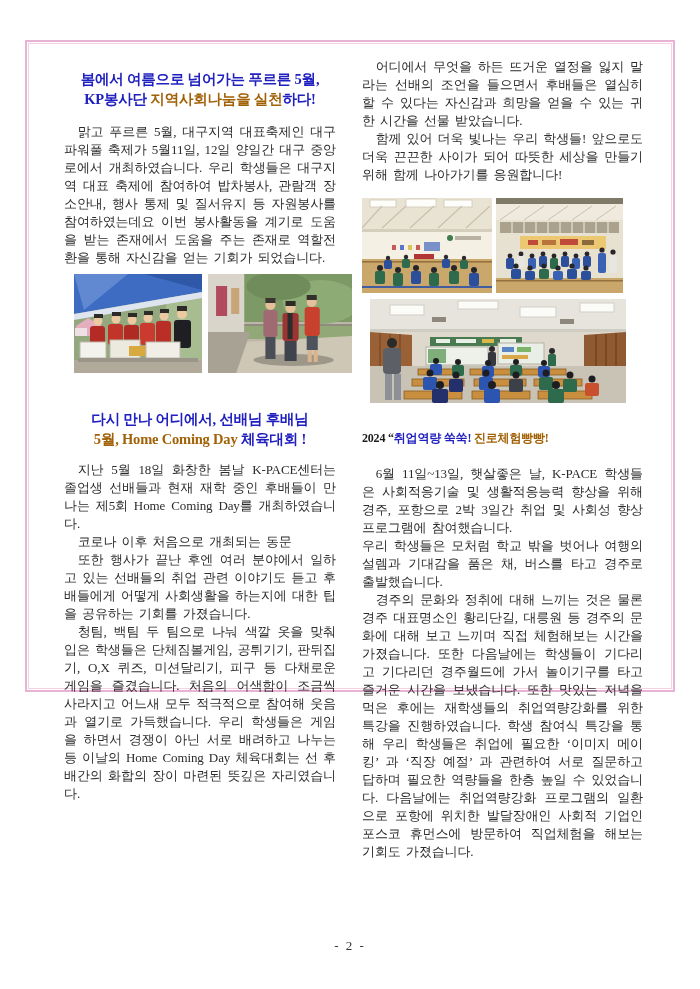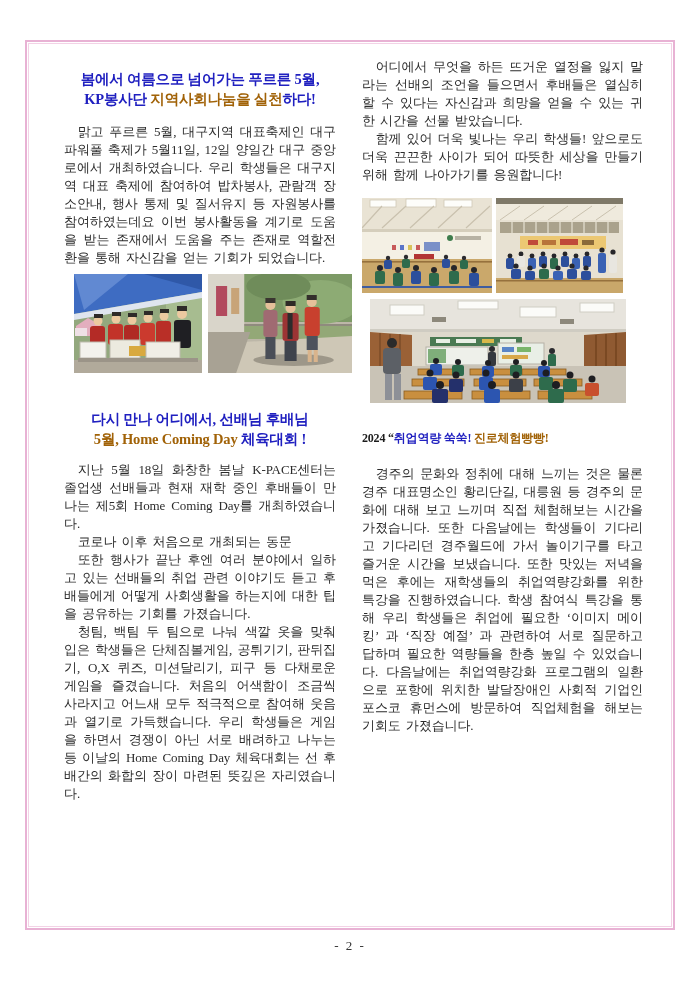--- a/index.html
+++ b/index.html
@@ -2,21 +2,21 @@
 <html><head>
 <meta charset="utf-8">
 <style>
   html,body{margin:0;padding:0;}
   body{
     width:700px;height:989px;position:relative;background:#ffffff;
     font-family:"Liberation Serif","DejaVu Serif",serif;color:#2b2b2b;
     overflow:hidden;
   }
   .frame{
-    position:absolute;left:25px;top:40px;width:650px;height:890px;
+    position:absolute;left:25px;top:40px;width:650px;height:652px;
     box-sizing:border-box;
     border:2px solid #e8b2d4;
     box-shadow:inset 0 0 0 1px #ffffff, inset 0 0 0 2px #f3d2e6;
   }
   .cols{
     position:absolute;left:37px;top:14px;right:28px;bottom:8px;
     display:flex;gap:26px;
   }
   .col-l{width:272px;flex:none;}
   .col-r{width:281px;flex:none;}
@@ -335,18 +335,20 @@
           <rect x="13" y="49" width="18" height="26" rx="4" fill="#5c6066"></rect>
           <rect x="15" y="75" width="7" height="26" fill="#8d9097"></rect>
             <rect x="24" y="75" width="7" height="26" fill="#8d9097"></rect>
         </svg>
       </div>
 
       <div class="h3">
         <div><span class="black">2024 “</span><span class="blue">취업역량 쑥쑥!</span><span class="red"> 진로체험빵빵!</span></div>
       </div>
 
+      <p class="p ind">6월 11일~13일, 햇살좋은 날, K-PACE 학생들은 사회적응기술 및 생활적응능력 향상을 위해 경주, 포항으로 2박 3일간 취업 및 사회성 향상프로그램에 참여했습니다.</p>
+      <p class="p">우리 학생들은 모처럼 학교 밖을 벗어나 여행의 설렘과 기대감을 품은 채, 버스를 타고 경주로 출발했습니다.</p>
       <p class="p ind">경주의 문화와 정취에 대해 느끼는 것은 물론 경주 대표명소인 황리단길, 대릉원 등 경주의 문화에 대해 보고 느끼며 직접 체험해보는 시간을 가졌습니다. 또한 다음날에는 학생들이 기다리고 기다리던 경주월드에 가서 놀이기구를 타고 즐거운 시간을 보냈습니다. 또한 맛있는 저녁을 먹은 후에는 재학생들의 취업역량강화를 위한 특강을 진행하였습니다. 학생 참여식 특강을 통해 우리 학생들은 취업에 필요한 ‘이미지 메이킹’ 과 ‘직장 예절’ 과 관련하여 서로 질문하고 답하며 필요한 역량들을 한층 높일 수 있었습니다. 다음날에는 취업역량강화 프로그램의 일환으로 포항에 위치한 발달장애인 사회적 기업인 포스코 휴먼스에 방문하여 직업체험을 해보는 기회도 가졌습니다.</p>
     </div>
   </div>
 </div>
 
 <div class="page-num">- 2 -</div>
 
 </body></html>

